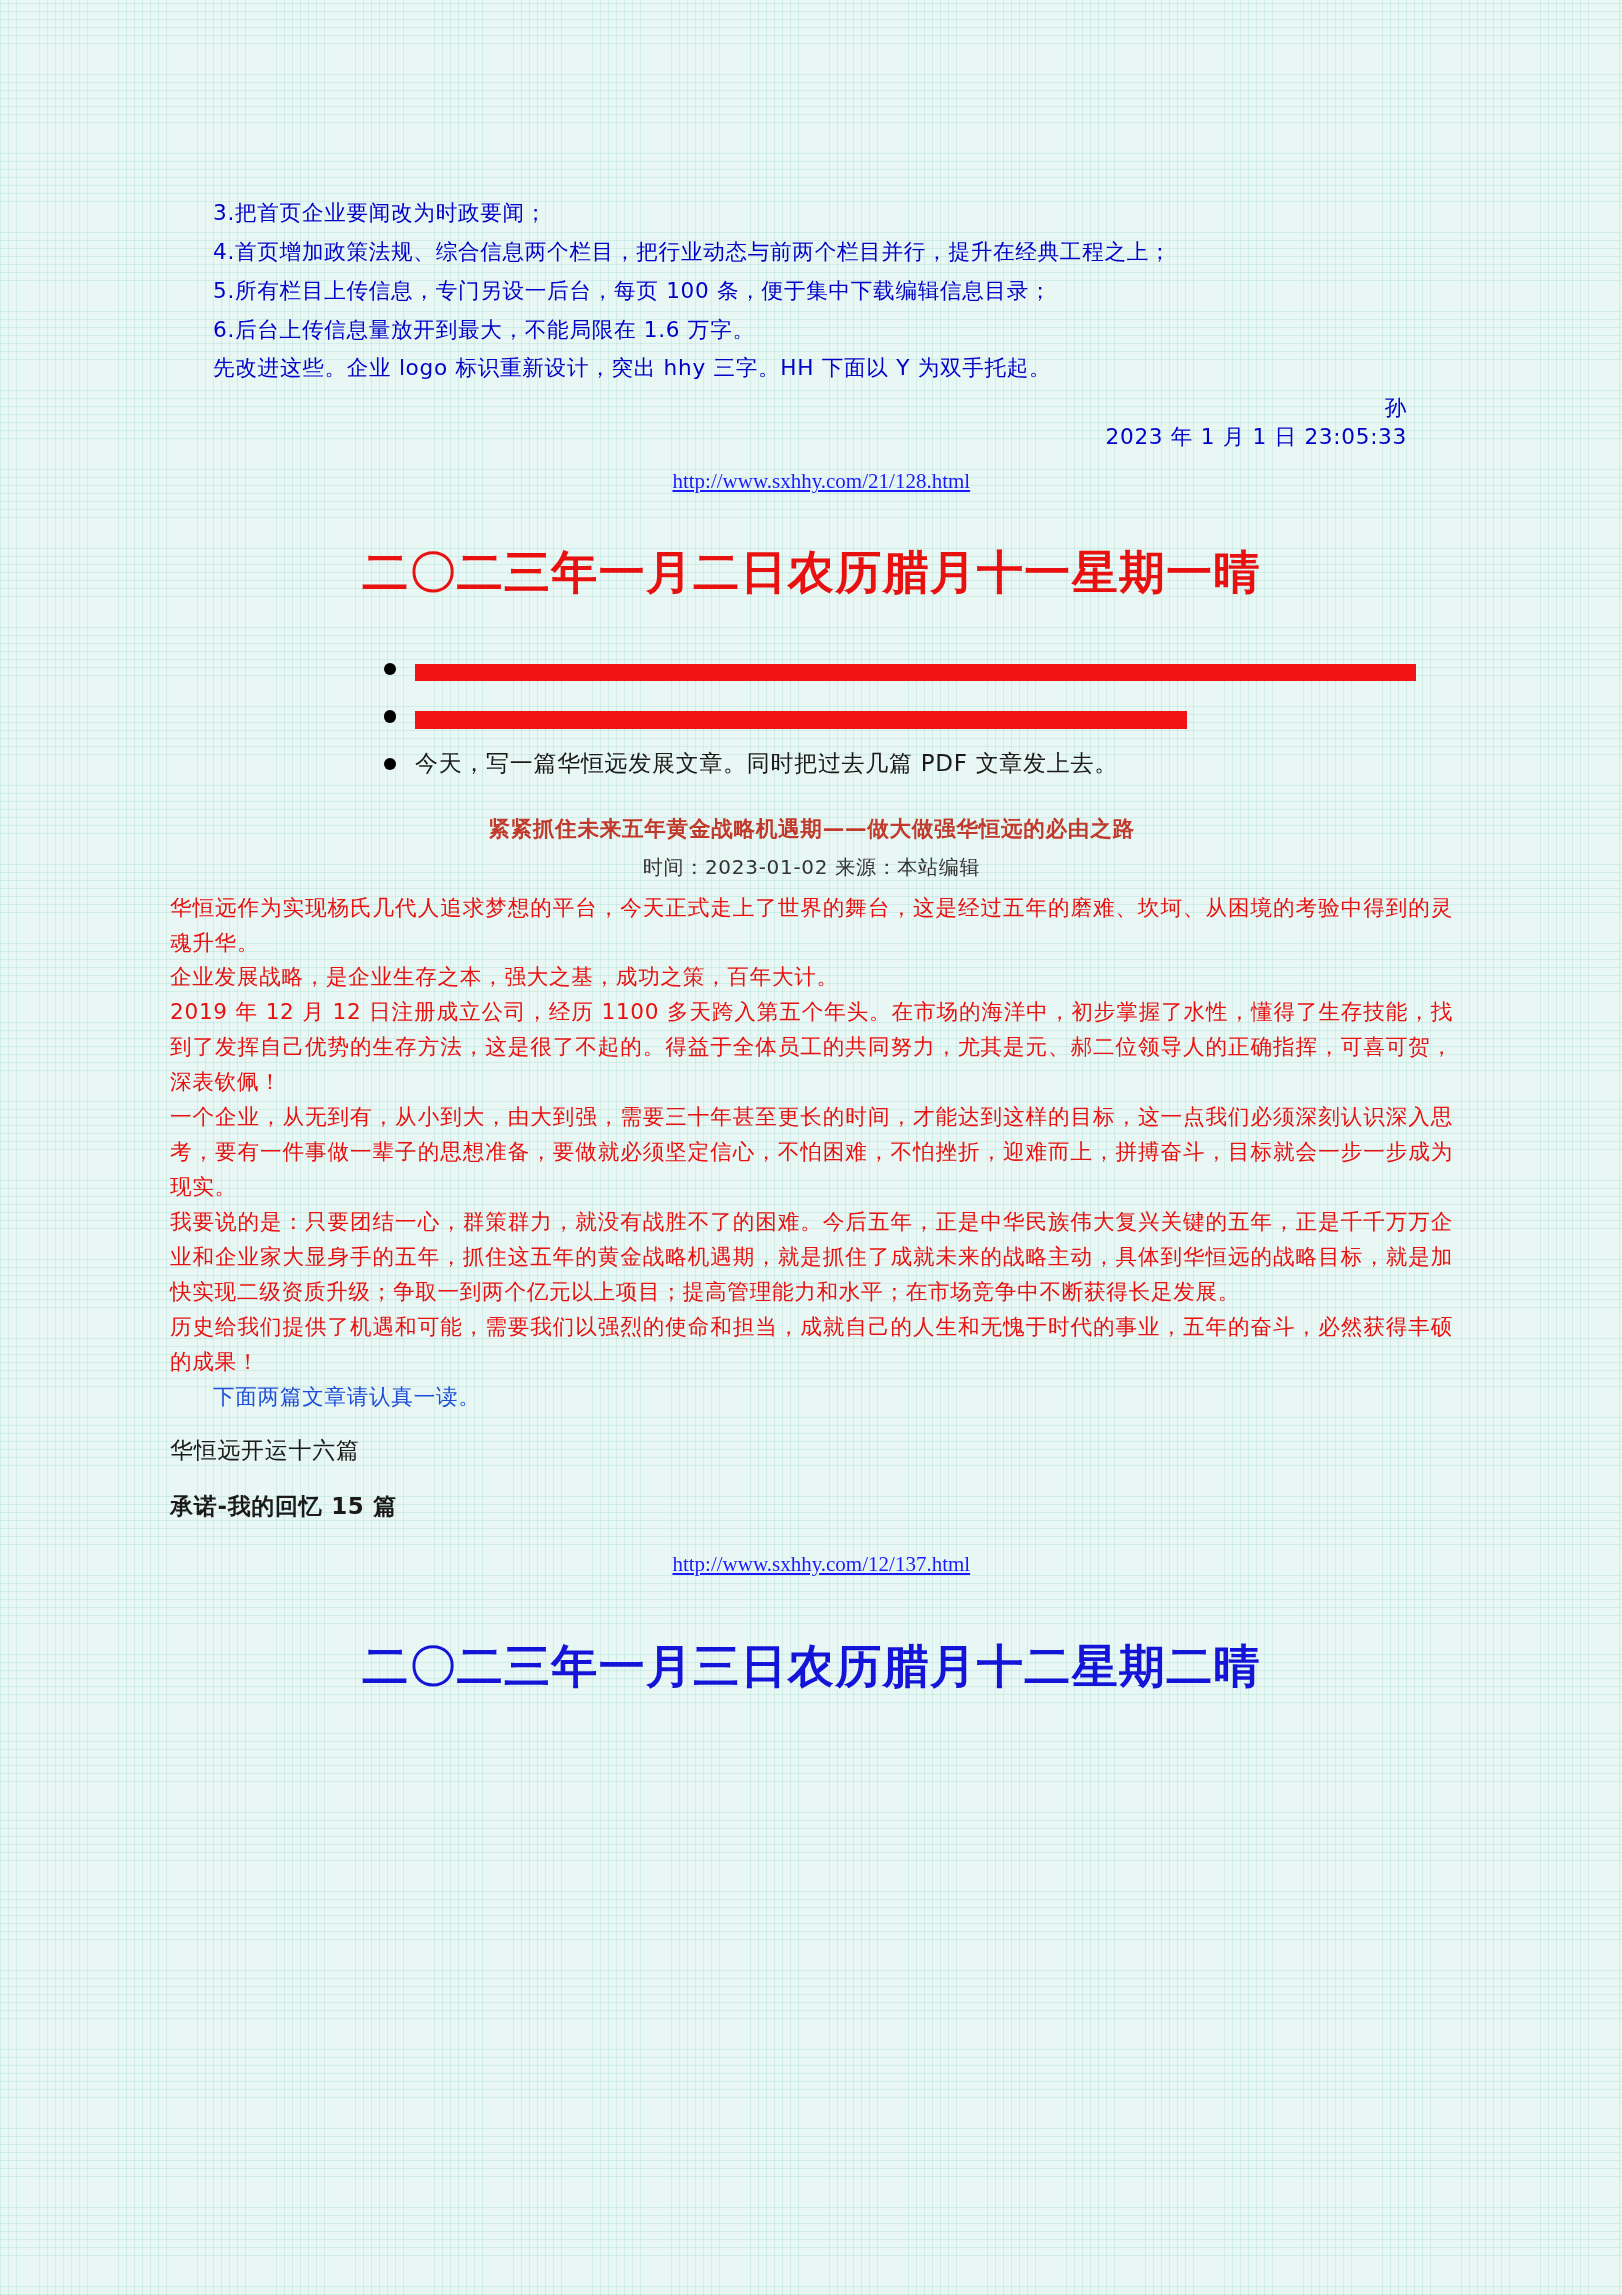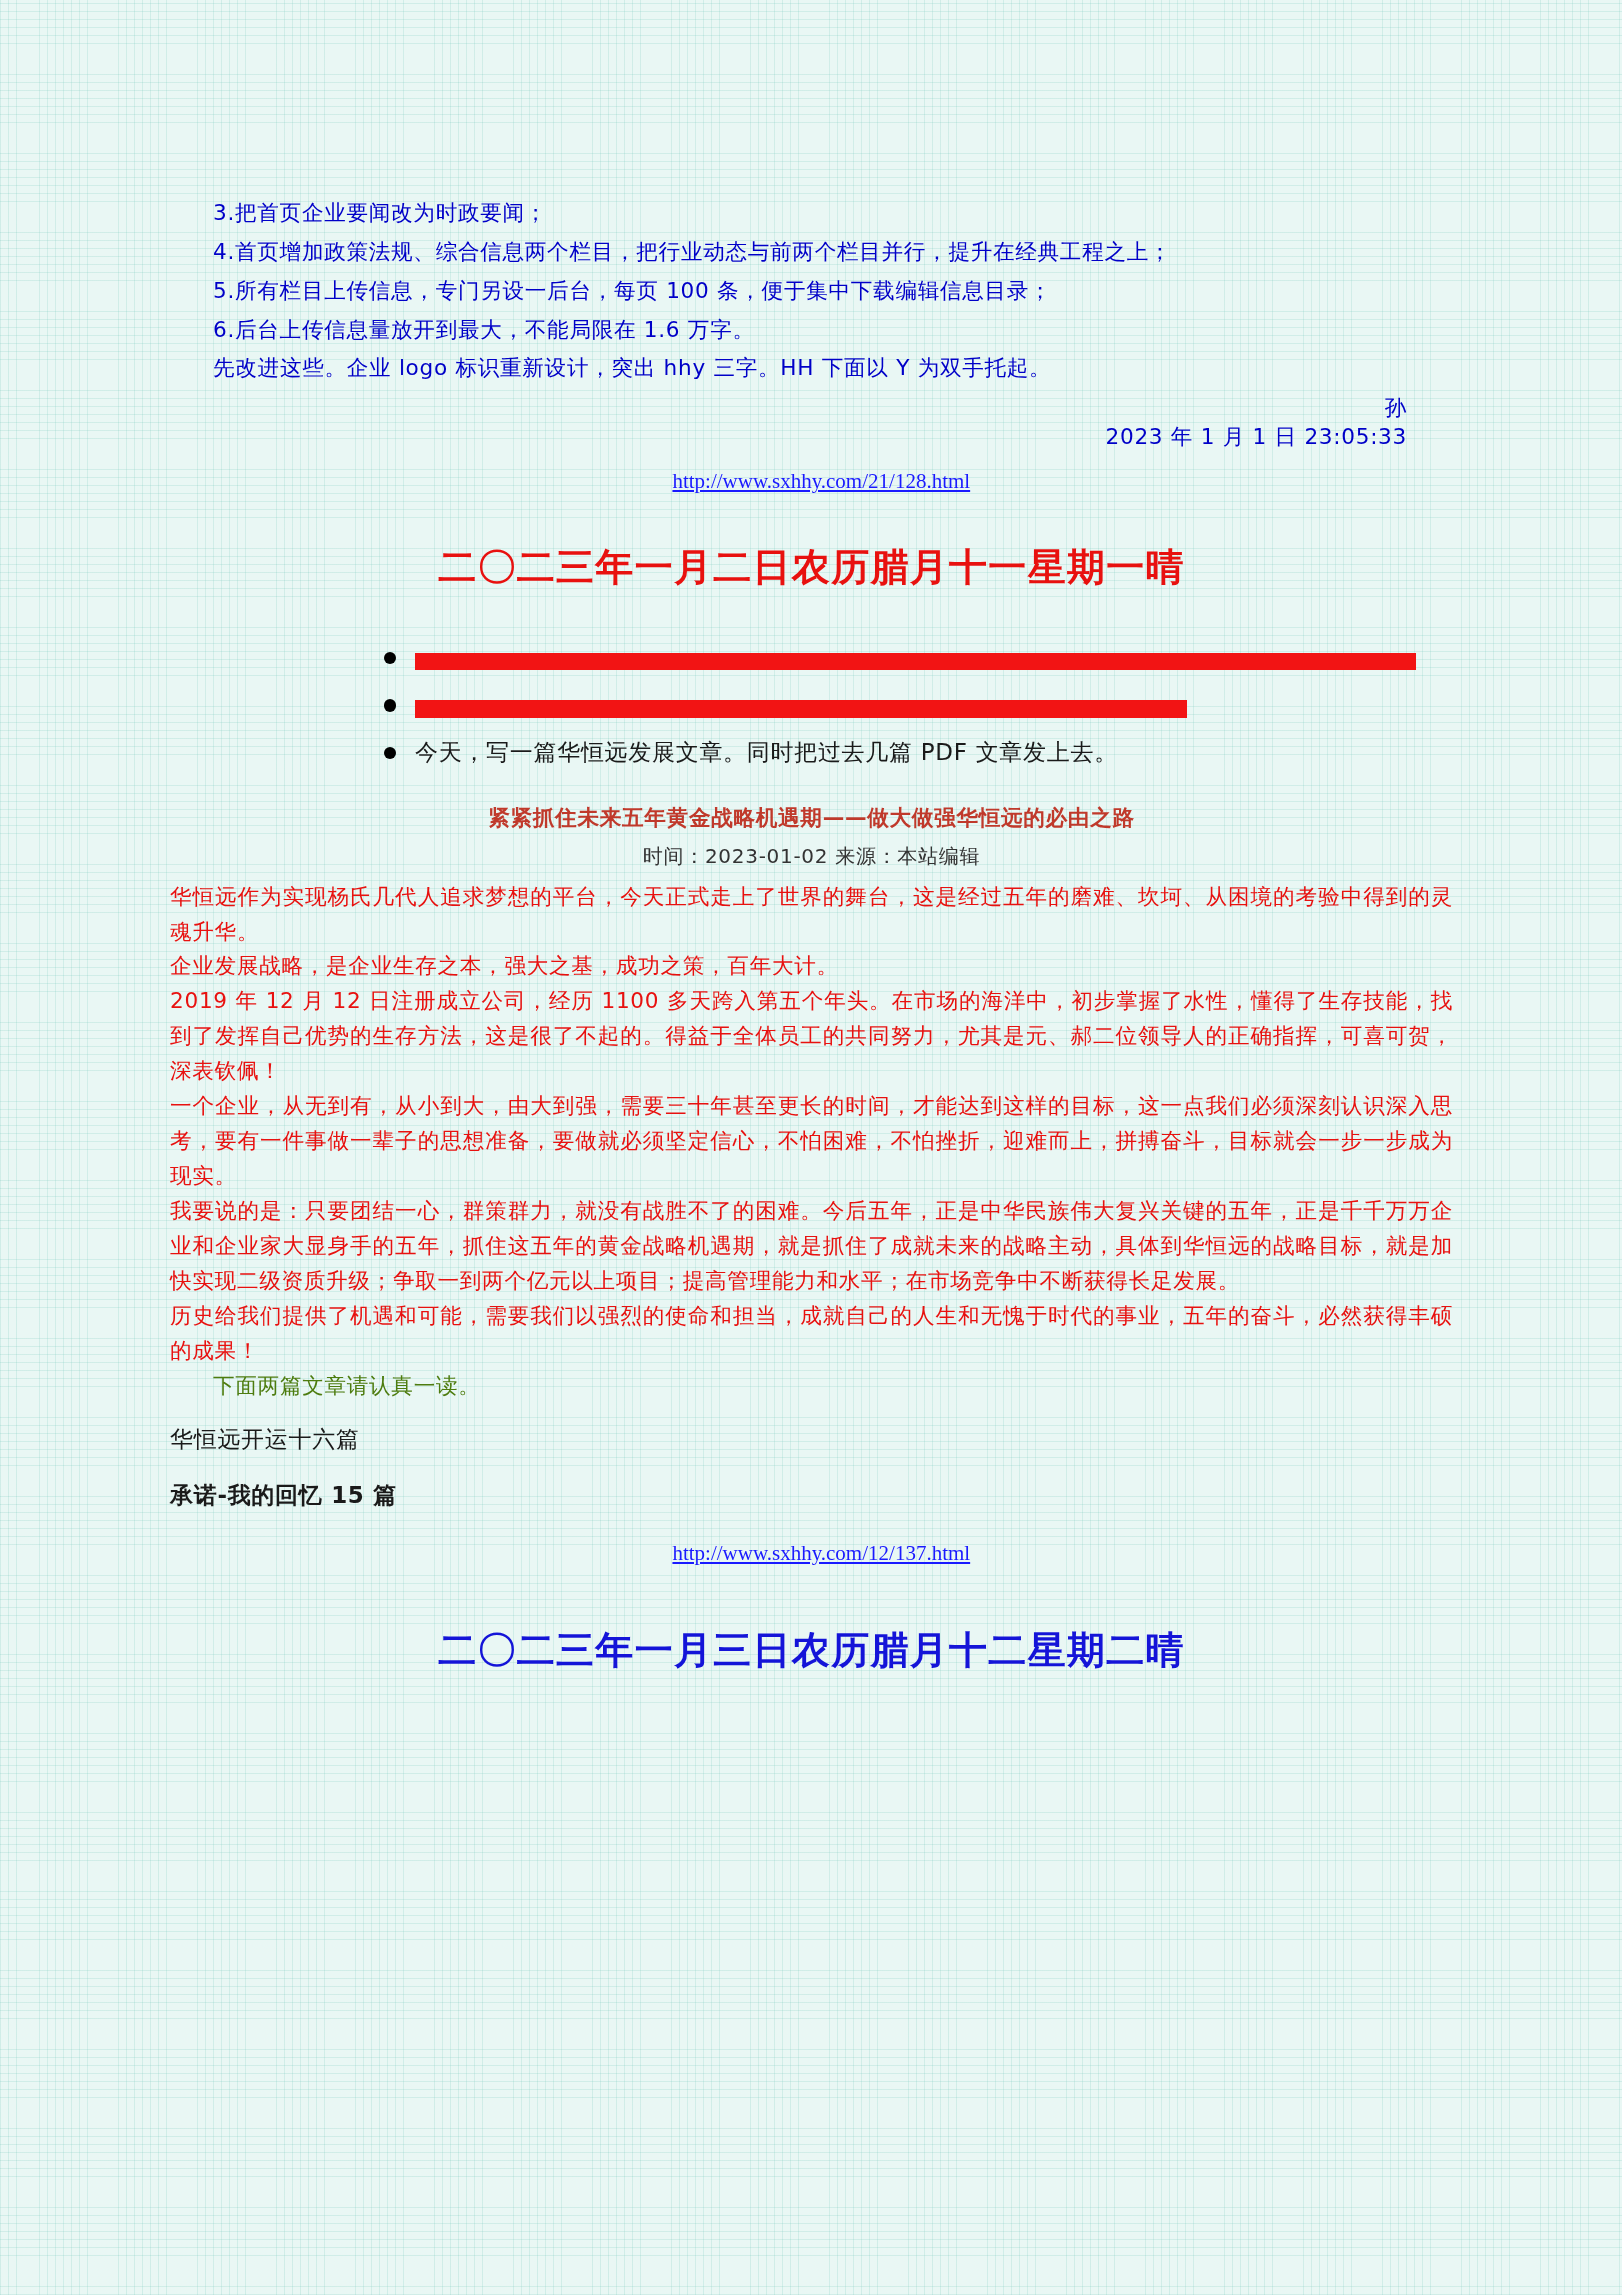--- a/index.html
+++ b/index.html
@@ -53,21 +53,21 @@
   .link {
     font-size: 21px;
     color: #1a1aff;
     text-decoration: underline;
     font-family: "Liberation Serif", serif;
     text-align: right;
   }
 
   .day-title {
     text-align: center;
-    font-size: 38px;
+    font-size: 46px;
     font-weight: bold;
     color: #e8110f;
     font-family: "DejaVu Sans", sans-serif;
     letter-spacing: 1.3px;
     margin: 48px 0 0 0;
   }
   .day-title.blue { color: #1414d8; }
 
   .bullets {
     margin: 43px 0 0 0;
@@ -170,21 +170,21 @@
   <h2 class="art-title">紧紧抓住未来五年黄金战略机遇期——做大做强华恒远的必由之路</h2>
   <p class="art-meta">时间：2023-01-02 来源：本站编辑</p>
 
   <p class="art-body">华恒远作为实现杨氏几代人追求梦想的平台，今天正式走上了世界的舞台，这是经过五年的磨难、坎坷、从困境的考验中得到的灵魂升华。</p>
   <p class="art-body">企业发展战略，是企业生存之本，强大之基，成功之策，百年大计。</p>
   <p class="art-body">2019 年 12 月 12 日注册成立公司，经历 1100 多天跨入第五个年头。在市场的海洋中，初步掌握了水性，懂得了生存技能，找到了发挥自己优势的生存方法，这是很了不起的。得益于全体员工的共同努力，尤其是元、郝二位领导人的正确指挥，可喜可贺，深表钦佩！</p>
   <p class="art-body">一个企业，从无到有，从小到大，由大到强，需要三十年甚至更长的时间，才能达到这样的目标，这一点我们必须深刻认识深入思考，要有一件事做一辈子的思想准备，要做就必须坚定信心，不怕困难，不怕挫折，迎难而上，拼搏奋斗，目标就会一步一步成为现实。</p>
   <p class="art-body">我要说的是：只要团结一心，群策群力，就没有战胜不了的困难。今后五年，正是中华民族伟大复兴关键的五年，正是千千万万企业和企业家大显身手的五年，抓住这五年的黄金战略机遇期，就是抓住了成就未来的战略主动，具体到华恒远的战略目标，就是加快实现二级资质升级；争取一到两个亿元以上项目；提高管理能力和水平；在市场竞争中不断获得长足发展。</p>
   <p class="art-body">历史给我们提供了机遇和可能，需要我们以强烈的使命和担当，成就自己的人生和无愧于时代的事业，五年的奋斗，必然获得丰硕的成果！</p>
 
-  <p class="art-body indent" style="color:#4d7c0f">下面两篇文章请认真一读。</p>
+  <p class="art-body indent" style="color:#1d4ed8">下面两篇文章请认真一读。</p>
 
   <p class="sub-center">华恒远开运十六篇</p>
   <p class="sub-center bold">承诺-我的回忆 15 篇</p>
 
   <div class="link-line" style="margin-top:30px">
     <a class="link" href="#">http://www.sxhhy.com/12/137.html</a>
   </div>
 
   <h1 class="day-title blue" style="margin-top:59px">二〇二三年一月三日农历腊月十二星期二晴</h1>
 

